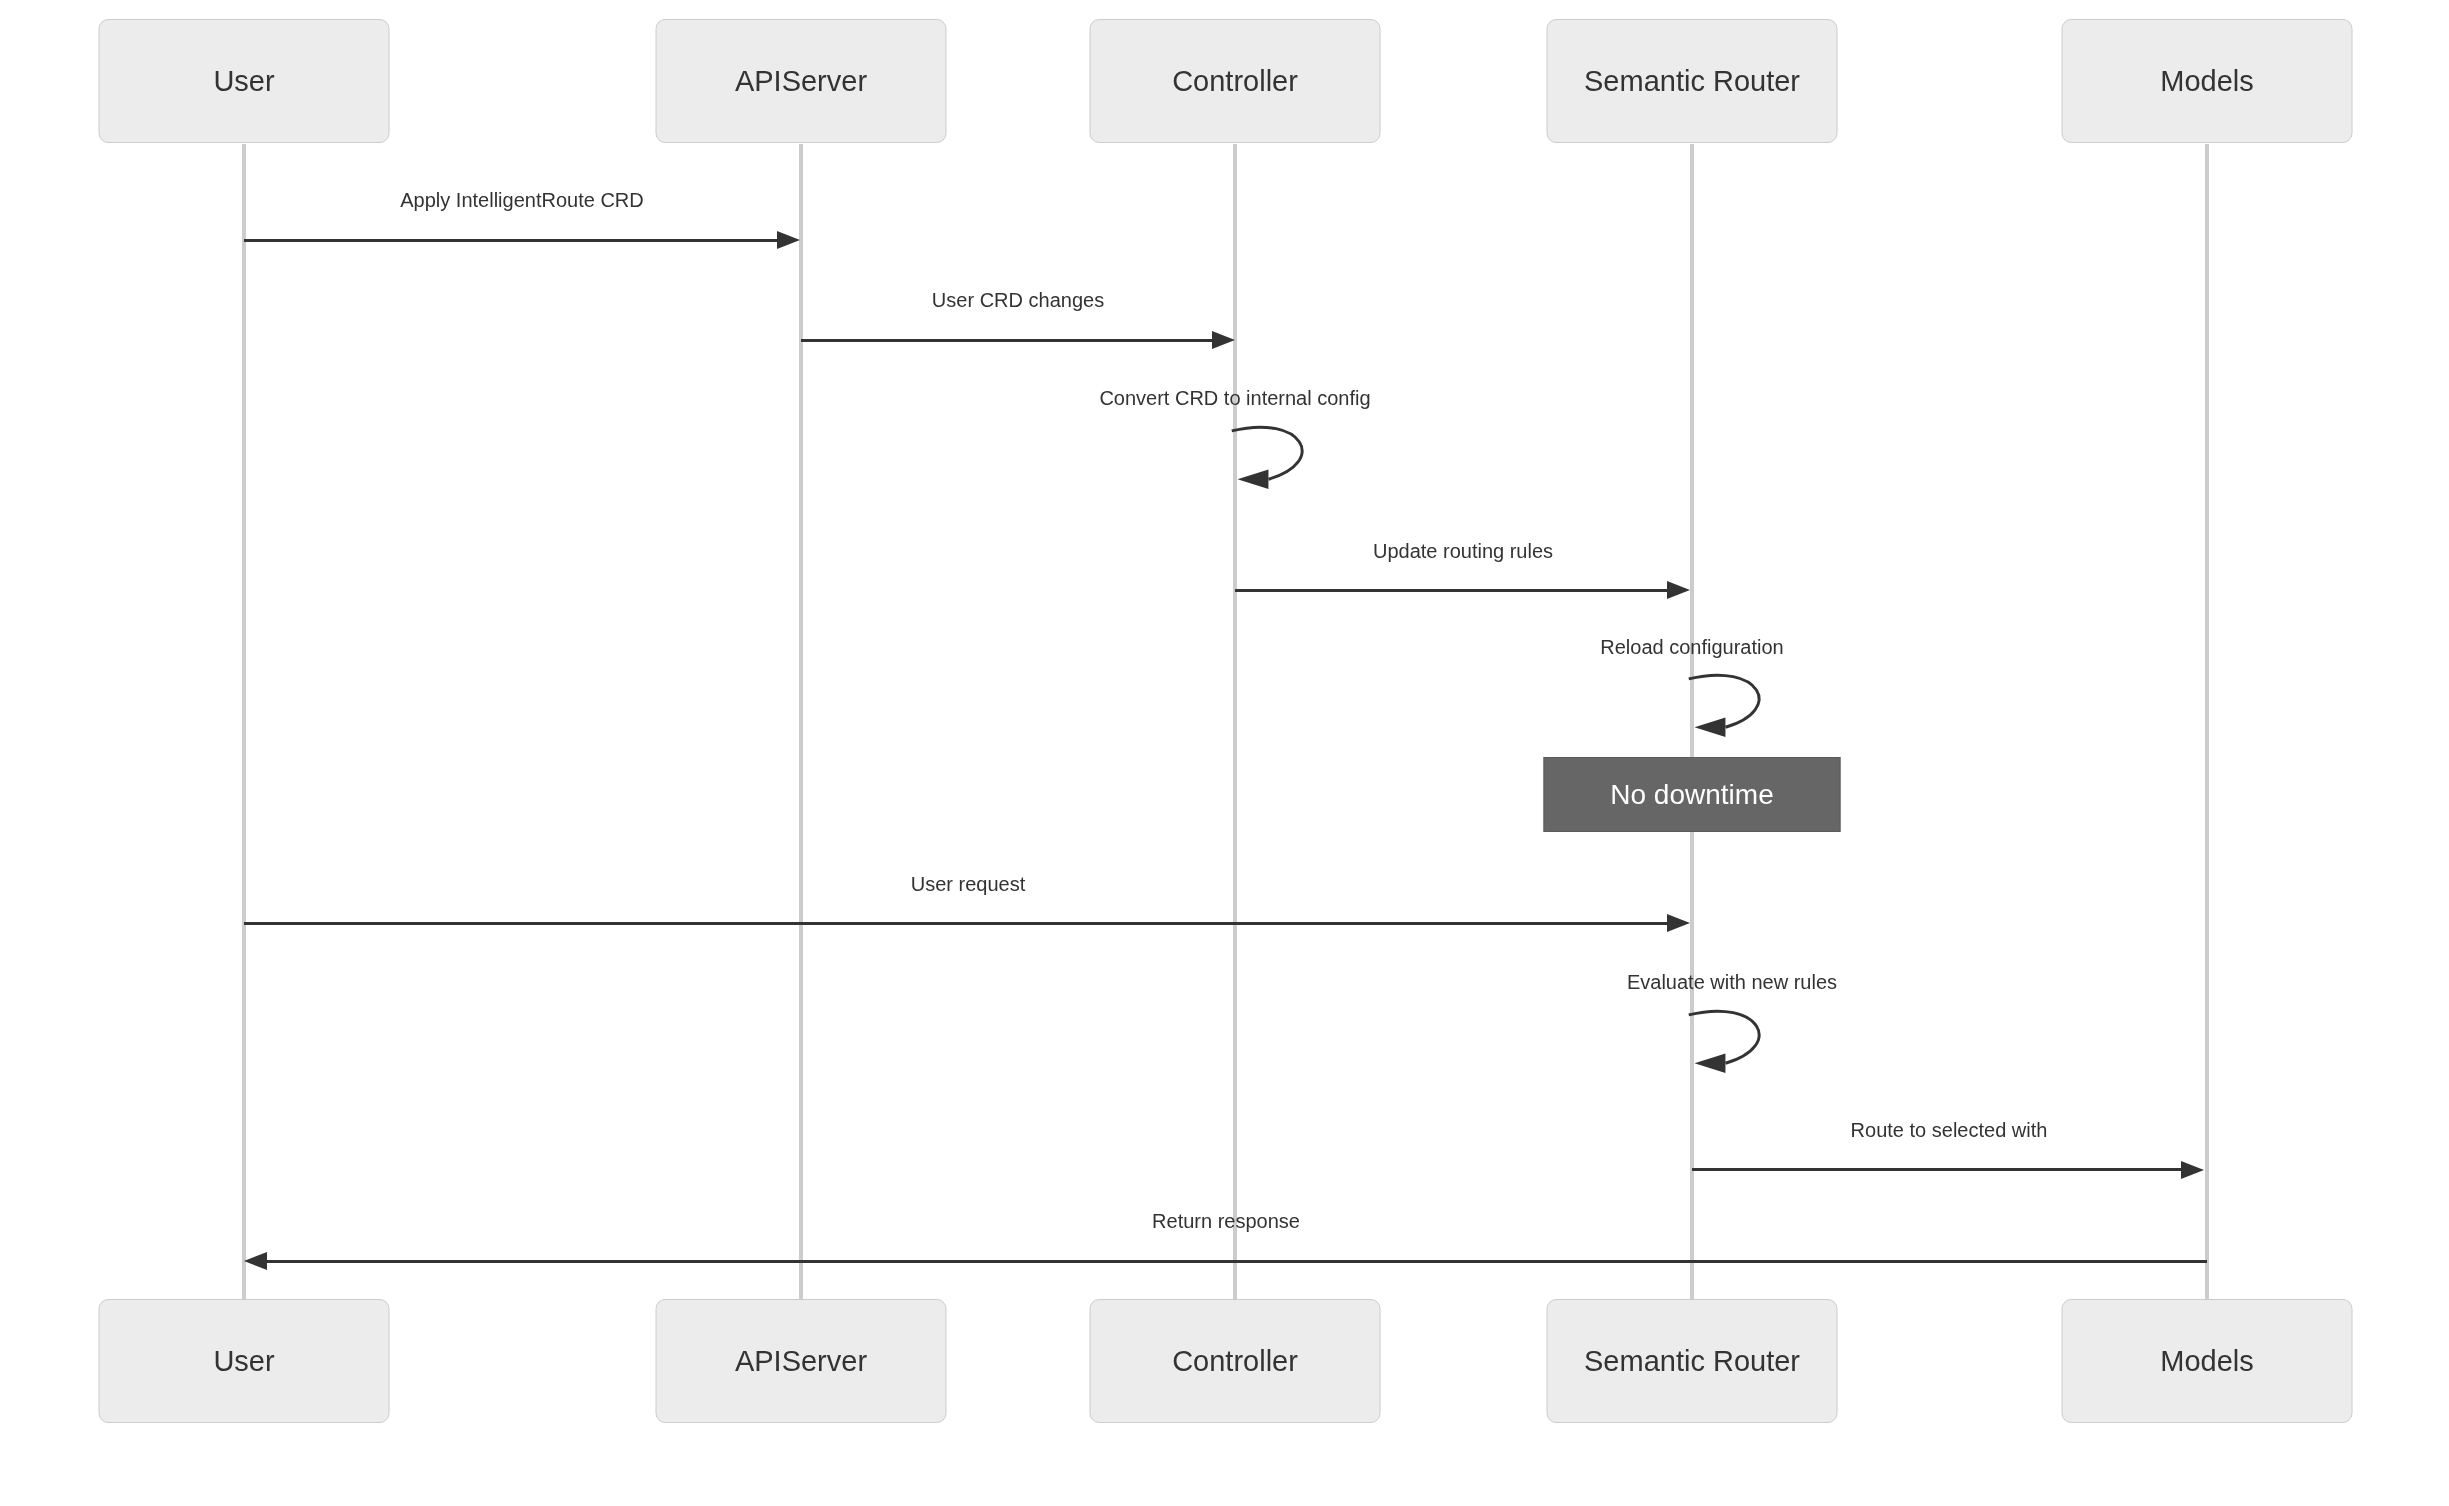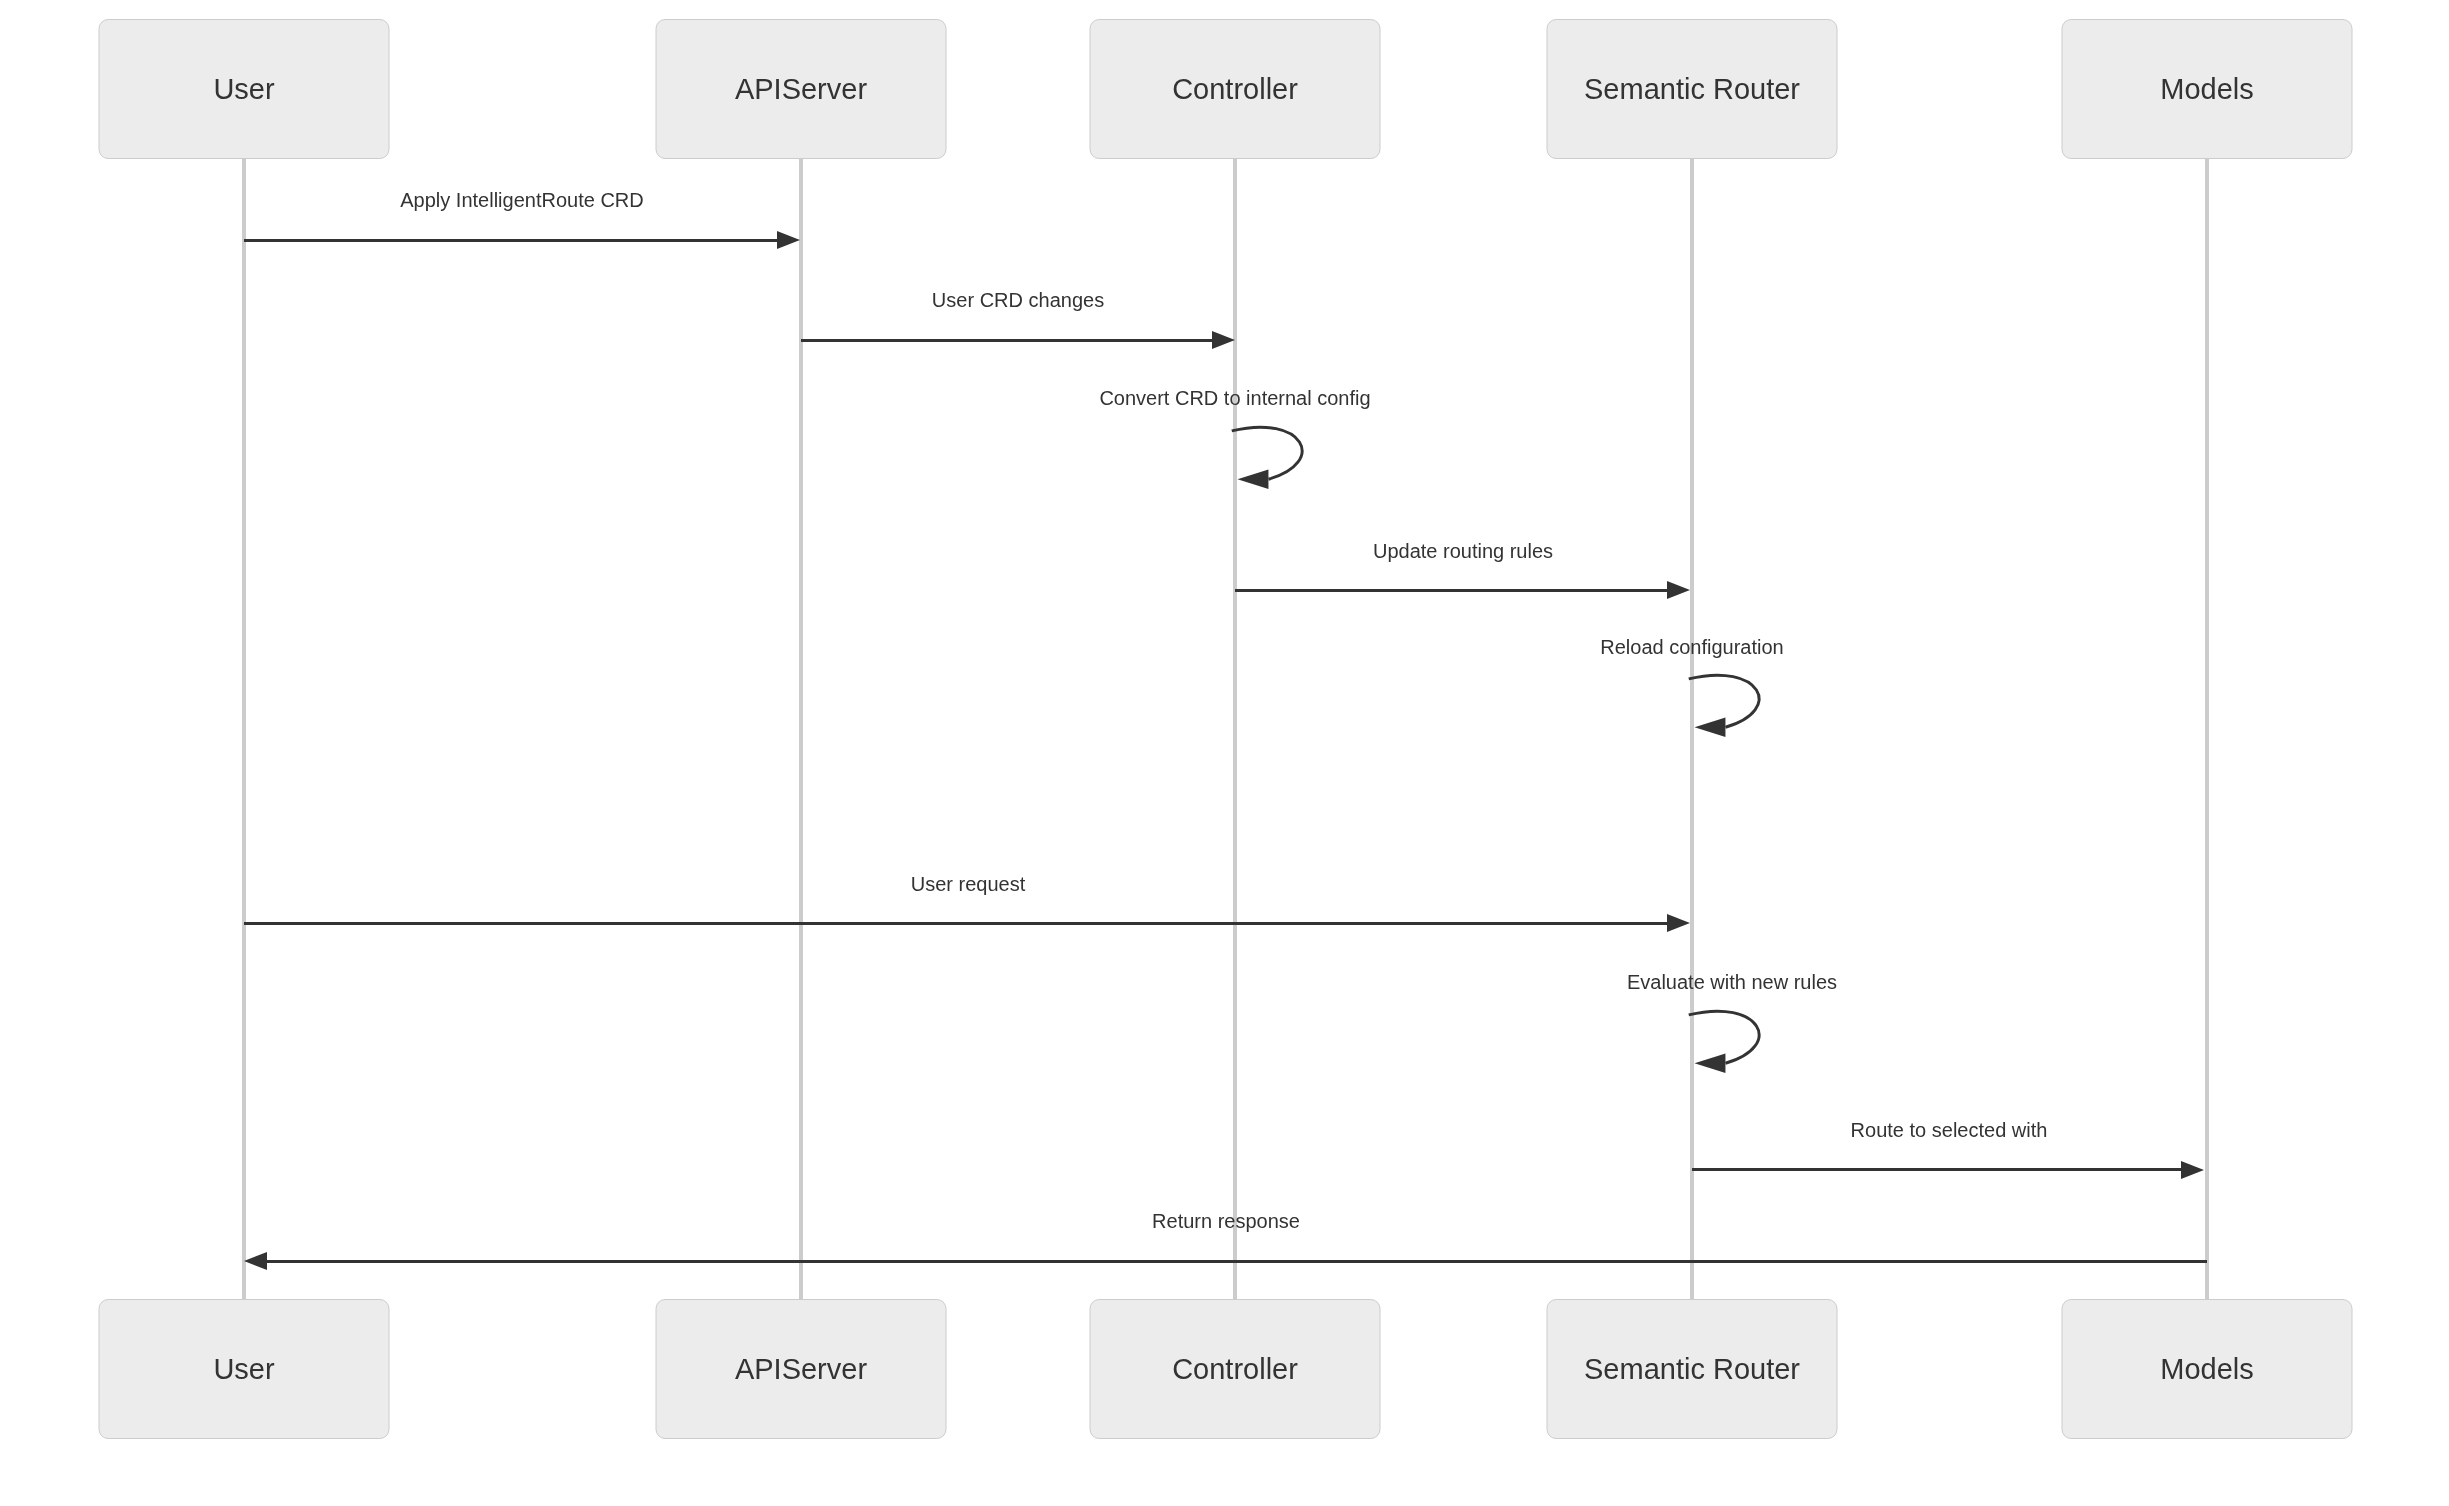--- a/index.html
+++ b/index.html
@@ -7,21 +7,21 @@
     position: relative;
     width: 2449px;
     height: 1506px;
     background: #ffffff;
     font-family: "Liberation Sans", sans-serif;
     overflow: hidden;
   }
   .actor {
     position: absolute;
     width: 291px;
-    height: 140px;
+    height: 124px;
     transform: translateX(-50%);
     background: #ececec;
     border: 1.9px solid #cccccc;
     border-radius: 9.7px;
     box-sizing: border-box;
     display: flex;
     align-items: center;
     justify-content: center;
     font-size: 29px;
     color: #333333;
@@ -121,20 +121,23 @@
   <div class="msg-label" style="left:1463px; top:535px">Update routing rules</div>
   <div class="msg-line" style="left:1235px; top:589px; width:434px"></div>
   <div class="arrowhead-right" style="left:1667px; top:581px"></div>
 
   <div class="msg-label" style="left:1692px; top:631px">Reload configuration</div>
   <svg class="self-loop" style="left:1681px; top:671px" width="116" height="70" viewBox="0 0 120 72">
     <path d="M8 8 C 82 -10, 108 40, 46 58" fill="none" stroke="#333333" stroke-width="3"></path>
     <polygon points="46,48 46,68 14,58" fill="#333333"></polygon>
   </svg>
 
+  <div class="note" style="left:1692px; top:757px">
+    <span>No downtime</span>
+  </div>
 
   <div class="msg-label" style="left:968px; top:868px">User request</div>
   <div class="msg-line" style="left:244px; top:922px; width:1425px"></div>
   <div class="arrowhead-right" style="left:1667px; top:914px"></div>
 
   <div class="msg-label" style="left:1732px; top:966px">Evaluate with new rules</div>
   <svg class="self-loop" style="left:1681px; top:1007px" width="116" height="70" viewBox="0 0 120 72">
     <path d="M8 8 C 82 -10, 108 40, 46 58" fill="none" stroke="#333333" stroke-width="3"></path>
     <polygon points="46,48 46,68 14,58" fill="#333333"></polygon>
   </svg>

